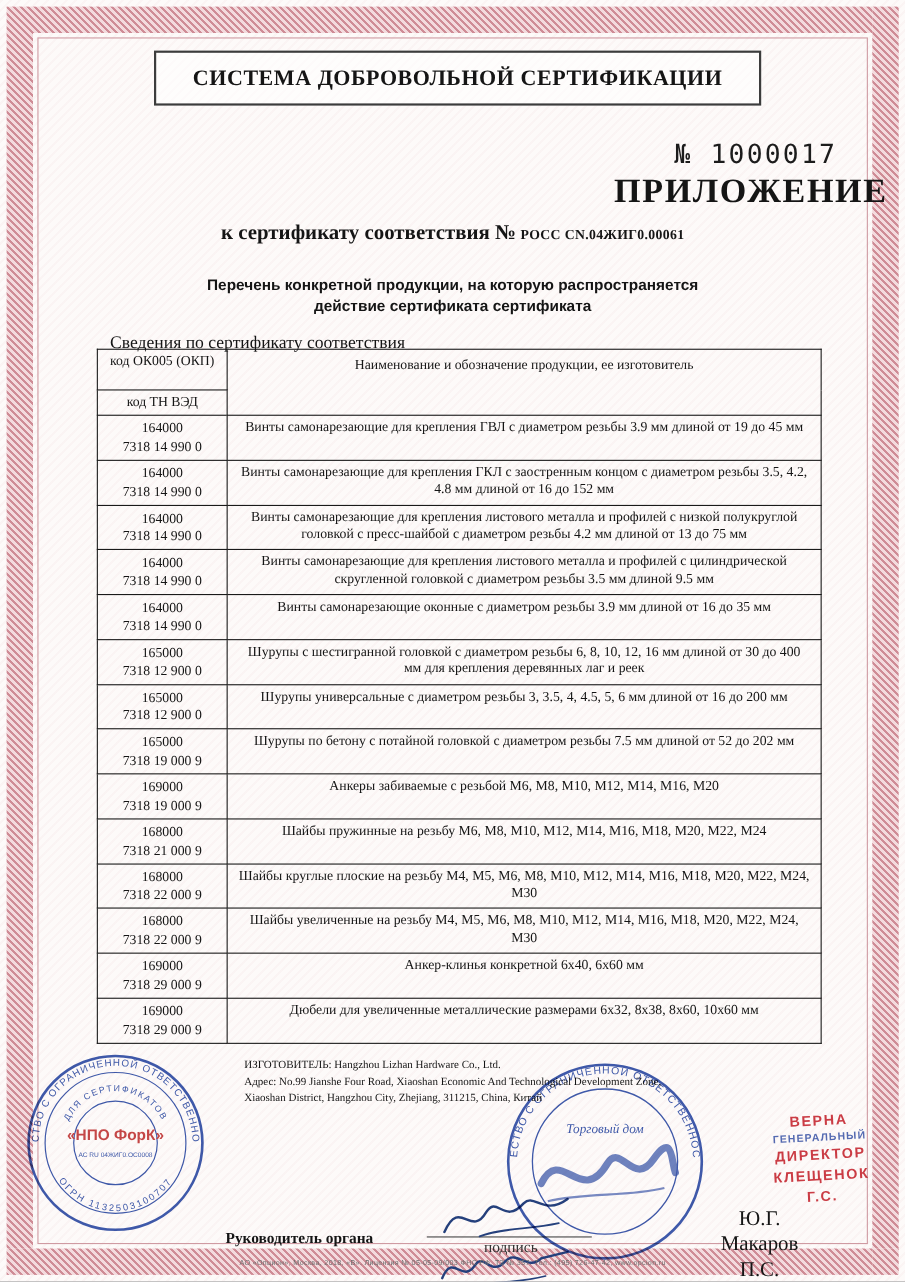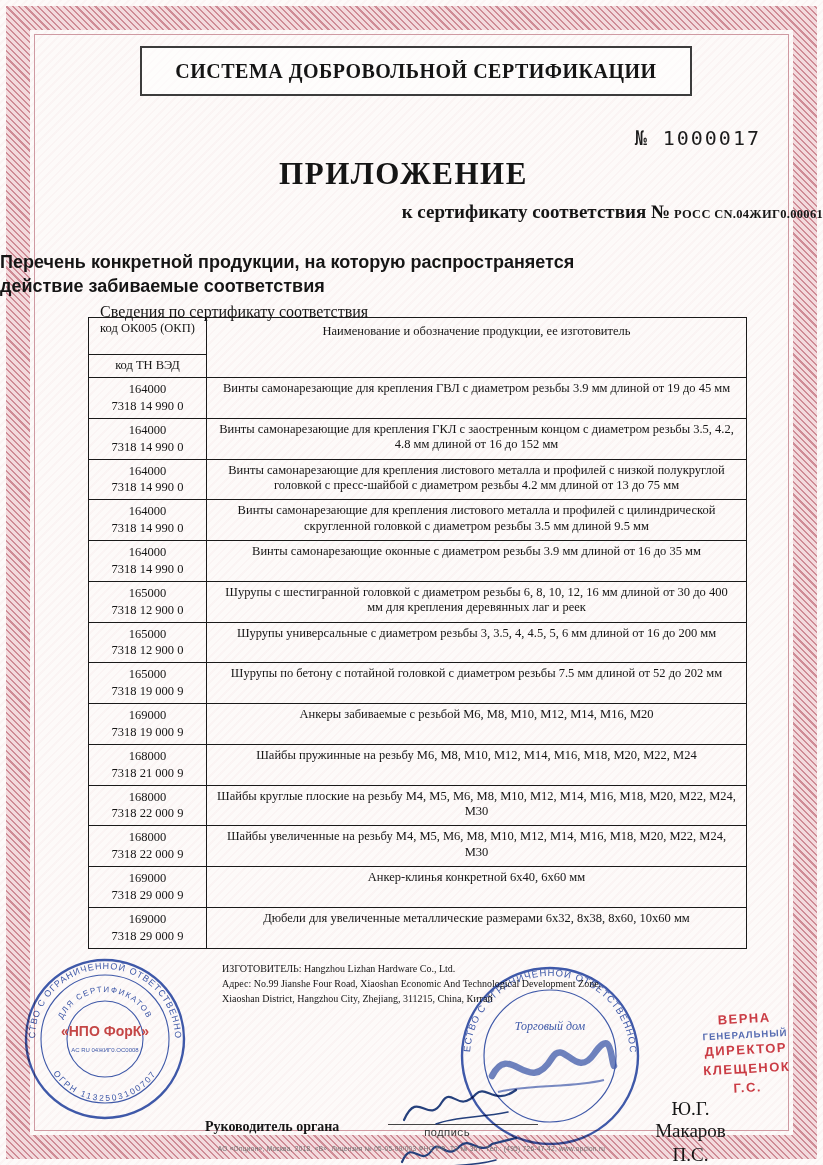--- a/index.html
+++ b/index.html
@@ -16,34 +16,34 @@
   }
   .border-inner-line { position:absolute; inset:34px; border:1px solid #cf9aa2; pointer-events:none; }
 
   .title-box {
     position:absolute; left:140px; top:46px; width:548px; height:46px;
     border:2px solid #3c3c3c; display:flex; align-items:center; justify-content:center;
     font-size:20px; font-weight:bold; letter-spacing:0.5px; background:rgba(255,255,255,0.55);
   }
   .doc-number {
     position:absolute; right:62px; top:126px;
-    font-family:"DejaVu Sans Mono", monospace; font-size:20px; letter-spacing:2px; color:#1c1c1c;
+    font-family:"DejaVu Sans Mono", monospace; font-size:24px; letter-spacing:2px; color:#1c1c1c;
   }
   .main-title {
-    position:absolute; left:0; right:16px; top:156px; margin:0; text-align:center;
+    position:absolute; left:0; right:16px; top:156px; margin:0; text-align:right;
     font-size:31px; font-weight:bold; letter-spacing:1.5px;
   }
   .subtitle-row {
-    position:absolute; left:0; right:0; top:201px; text-align:right;
+    position:absolute; left:0; right:0; top:201px; text-align:center;
   }
   .subtitle-row .sub-main { font-size:19px; font-weight:bold; }
   .subtitle-row .cert-ref { font-size:12.5px; font-weight:bold; letter-spacing:0.3px; }
   .scope {
-    position:absolute; left:0; right:0; top:250px; text-align:left;
-    font-family:"Liberation Sans", sans-serif; font-weight:bold; font-size:18px; line-height:1.35;
+    position:absolute; left:0; right:0; top:250px; text-align:center;
+    font-family:"Liberation Sans", sans-serif; font-weight:bold; font-size:14px; line-height:1.35;
   }
   .table-caption { position:absolute; left:100px; top:303px; font-size:16px; }
 
   .doc-body { position:absolute; left:88px; top:317px; width:659px; }
   table.products { width:100%; border-collapse:collapse; table-layout:fixed; }
   table.products col.c-codes { width:118px; }
   table.products th, table.products td {
     border:1px solid #1a1a1a; font-size:12.5px; font-weight:normal; text-align:center;
     vertical-align:top; padding:3px 9px; line-height:1.22;
   }
@@ -53,21 +53,21 @@
   td.code-cell div { line-height:1.35; white-space:nowrap; }
 
   .manufacturer { margin:12px 0 0 134px; font-size:10px; line-height:1.5; width:540px; }
 
   .signatures { position:relative; margin-top:88px; height:110px; }
   .sig-row { position:absolute; left:0; width:659px; height:48px; }
   .sig-row.r1 { top:0; } .sig-row.r2 { top:46px; }
   .sig-label { position:absolute; left:117px; top:25px; font-weight:bold; font-size:14px; }
   .sig-line { position:absolute; left:300px; top:30px; width:150px; border-bottom:1px solid #444; }
   .sig-squiggle { position:absolute; left:308px; top:-12px; }
-  .sig-caption { position:absolute; left:336px; top:33px; font-size:11px; color:#333;font-family:Liberation Mono, monospace; }
+  .sig-caption { position:absolute; left:352px; top:33px; font-size:14px; color:#333; }
   .sig-name { position:absolute; left:546px; top:4px; font-size:19px;text-align:center; }
 
   .stamp { position:absolute; mix-blend-mode:multiply; opacity:0.9; }
   .stamp-left { left:16px; top:950px; }
   .stamp-right { left:452px; top:958px; }
   .attestation {
     position:absolute; left:686px; top:1010px; width:120px; text-align:center;
     transform:rotate(-3deg); mix-blend-mode:multiply;
     font-family:"Liberation Sans", sans-serif;
   }
@@ -94,21 +94,21 @@
 
   <h1 class="main-title">ПРИЛОЖЕНИЕ</h1>
 
   <div class="subtitle-row">
     <span class="sub-main">к сертификату соответствия №</span>
     <span class="cert-ref">РОСС CN.04ЖИГ0.00061</span>
   </div>
 
   <div class="scope">
     <div>Перечень конкретной продукции, на которую распространяется</div>
-    <div>действие забиваемые соответствия</div>
+    <div>действие сертификата сертификата</div>
   </div>
 
   <div class="table-caption">Сведения по сертификату соответствия</div>
 
   <div class="doc-body">
     <table class="products">
       <colgroup>
           <col class="c-codes">
           <col>
         </colgroup>

